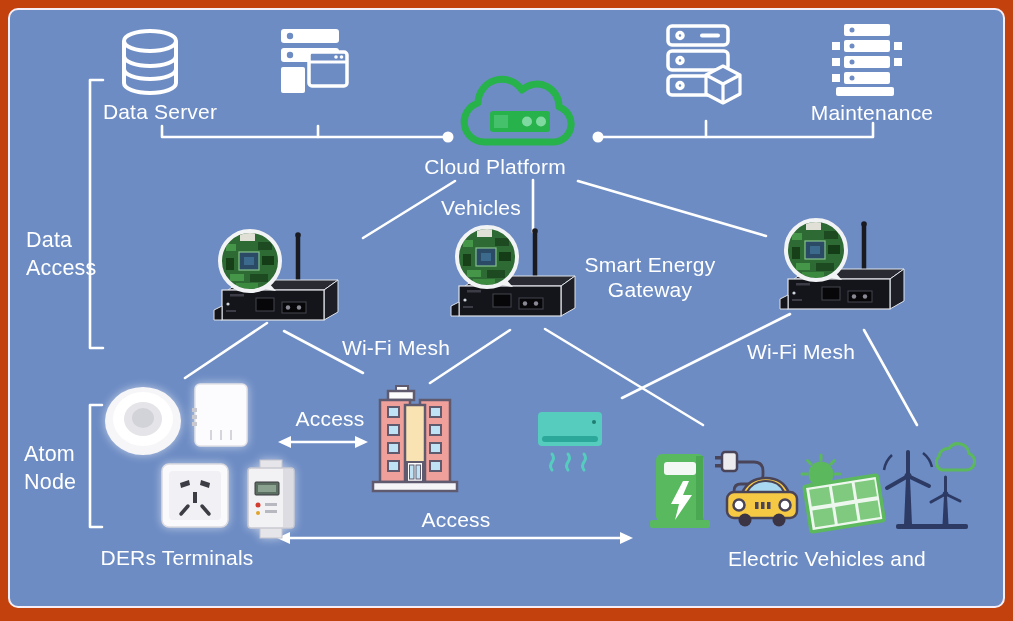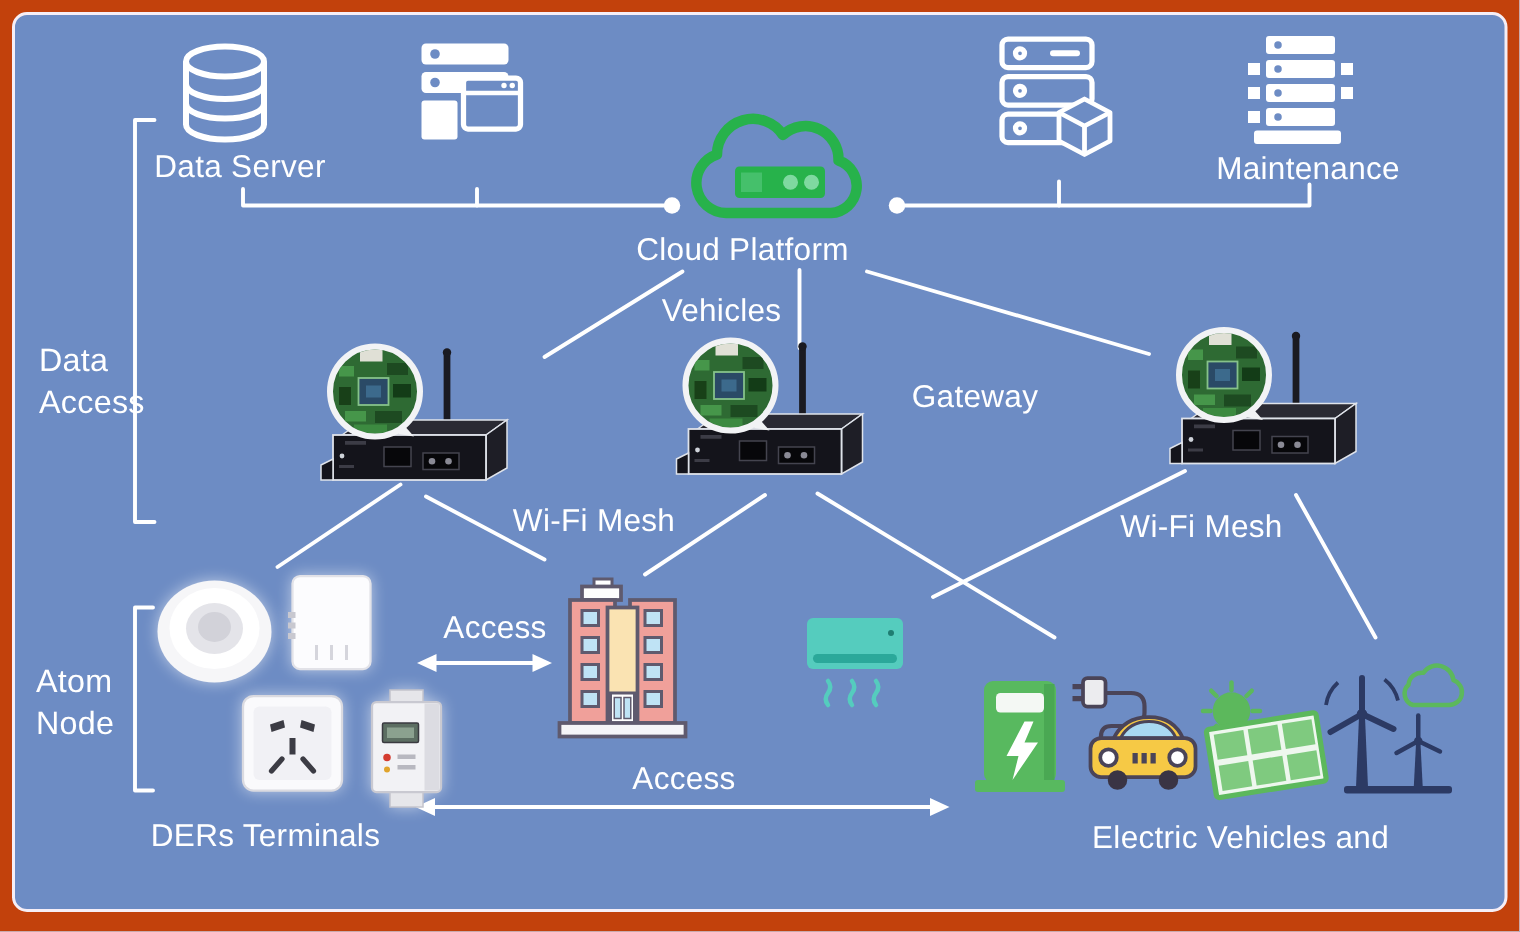--- a/index.html
+++ b/index.html
@@ -317,20 +317,21 @@
       <path d="M45,13 A25,25 0 0 1 54,27"></path>
     </g>
   </svg>
 
   <div class="lbl" style="left:160px;top:99px">Data Server</div>
   <div class="lbl" style="left:495px;top:154px">Cloud Platform</div>
   <div class="lbl" style="left:481px;top:195px">Vehicles</div>
   <div class="lbl" style="left:872px;top:100px">Maintenance</div>
 
   <div class="lbl" style="left:650px;top:252px">
+    <span>Smart Energy</span>
     <span>Gateway</span>
   </div>
   <div class="lbl" style="left:396px;top:335px">Wi-Fi Mesh</div>
   <div class="lbl" style="left:801px;top:339px">Wi-Fi Mesh</div>
 
   <div class="lbl" style="left:330px;top:406px">Access</div>
   <div class="lbl" style="left:456px;top:507px">Access</div>
   <div class="lbl" style="left:177px;top:545px">DERs Terminals</div>
 
   <div class="lbl" style="left:827px;top:546px">

